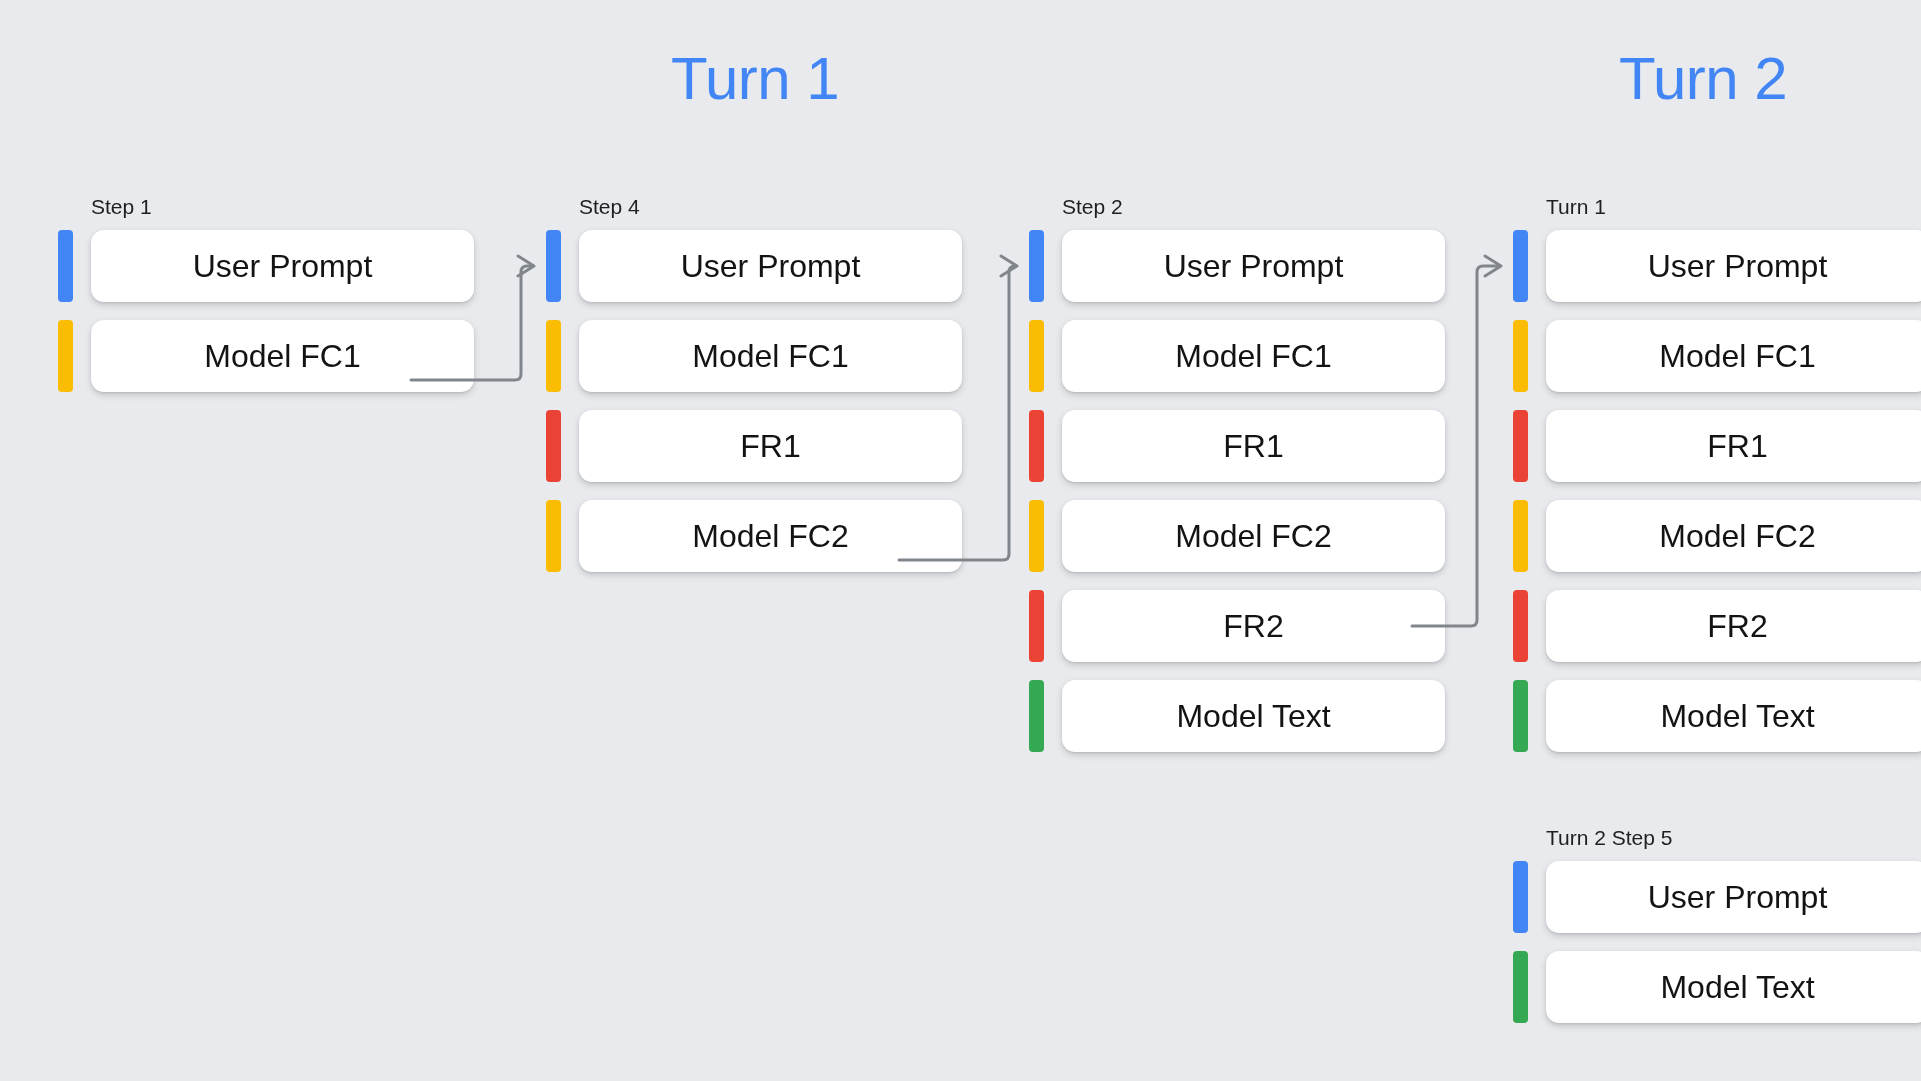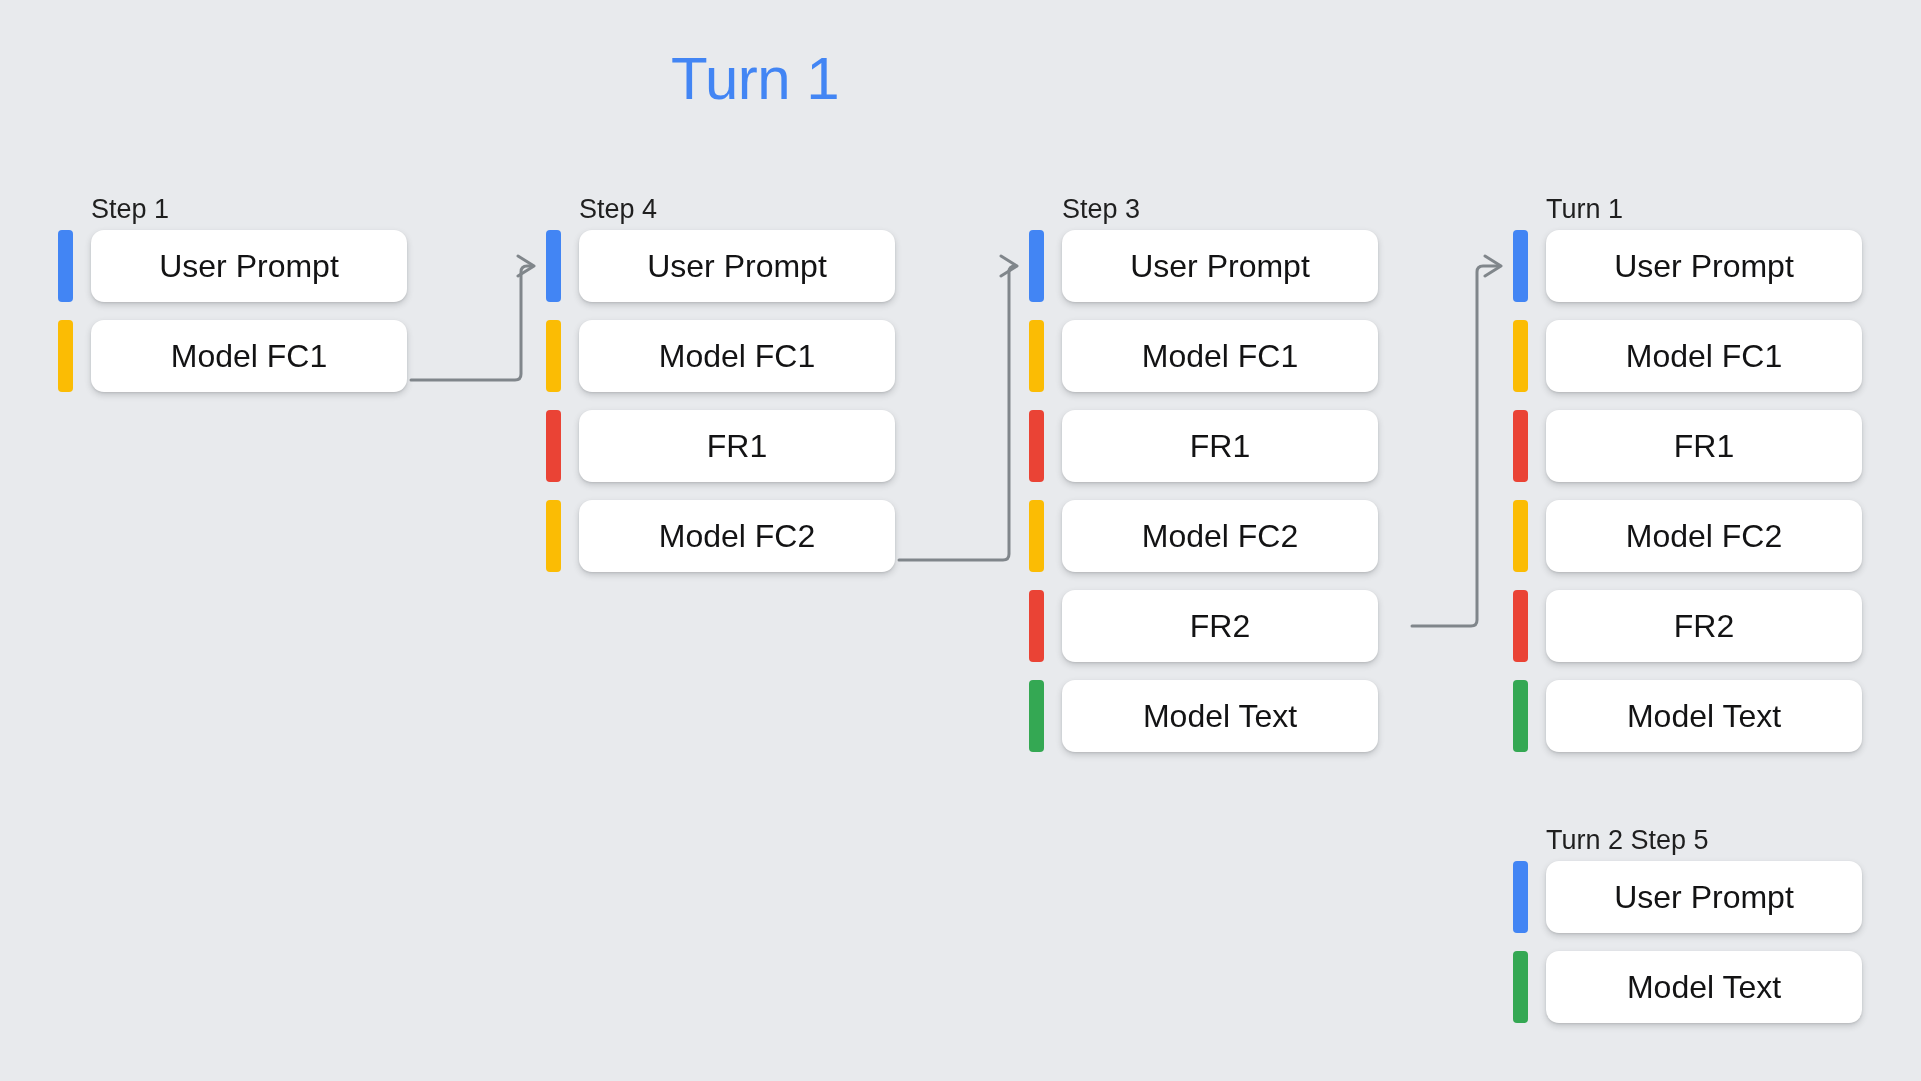--- a/index.html
+++ b/index.html
@@ -31,21 +31,21 @@
     white-space: nowrap;
     letter-spacing: -0.5px;
   }
 
   
   .column {
     position: absolute;
   }
   .col-label {
     position: absolute;
-    font-size: 27px;
+    font-size: 21px;
     line-height: 1;
     color: #1f1f1f;
     white-space: nowrap;
     top: -34px;
     left: 33px;
   }
 
   
   .row {
     position: absolute;
@@ -59,21 +59,21 @@
     top: 0;
     width: 15px;
     height: 72px;
     border-radius: 4px;
   }
   .card {
     position: absolute;
     left: 33px;
     top: 0;
     height: 72px;
-    width: 316px;
+    width: 383px;
     background: #ffffff;
     border-radius: 13px;
     box-shadow: 0 3px 6px rgba(60,64,67,0.22), 0 1px 2px rgba(60,64,67,0.12);
     display: flex;
     align-items: center;
     justify-content: center;
     box-sizing: border-box;
   }
   .card-label {
     font-size: 32px;
@@ -90,20 +90,21 @@
   .connector svg {
     display: block;
     overflow: visible;
   }
 </style>
 </head>
 <body>
 
 <div id="stage">
     <div class="turn-title" style="left: 655px; top: 49px;">Turn 1</div>
+    <div class="turn-title" style="left: 1603px; top: 49px;">Turn 2</div>
     <div class="column" style="left: 42px; top: 230px; width: 378px; height: 180px;">
       <div class="col-label">Step 1</div>
       <div class="row" style="top: 0px;">
         <div class="bar" style="background: rgb(66, 133, 244);"></div>
         <div class="card">
           <span class="card-label">User Prompt</span>
         </div>
       </div>
       <div class="row" style="top: 90px;">
         <div class="bar" style="background: rgb(251, 188, 4);"></div>
@@ -133,21 +134,21 @@
         </div>
       </div>
       <div class="row" style="top: 270px;">
         <div class="bar" style="background: rgb(251, 188, 4);"></div>
         <div class="card">
           <span class="card-label">Model FC2</span>
         </div>
       </div>
     </div>
     <div class="column" style="left: 1013px; top: 230px; width: 378px; height: 540px;">
-      <div class="col-label">Step 3</div>
+      <div class="col-label">Step 2</div>
       <div class="row" style="top: 0px;">
         <div class="bar" style="background: rgb(66, 133, 244);"></div>
         <div class="card">
           <span class="card-label">User Prompt</span>
         </div>
       </div>
       <div class="row" style="top: 90px;">
         <div class="bar" style="background: rgb(251, 188, 4);"></div>
         <div class="card">
           <span class="card-label">Model FC1</span>

